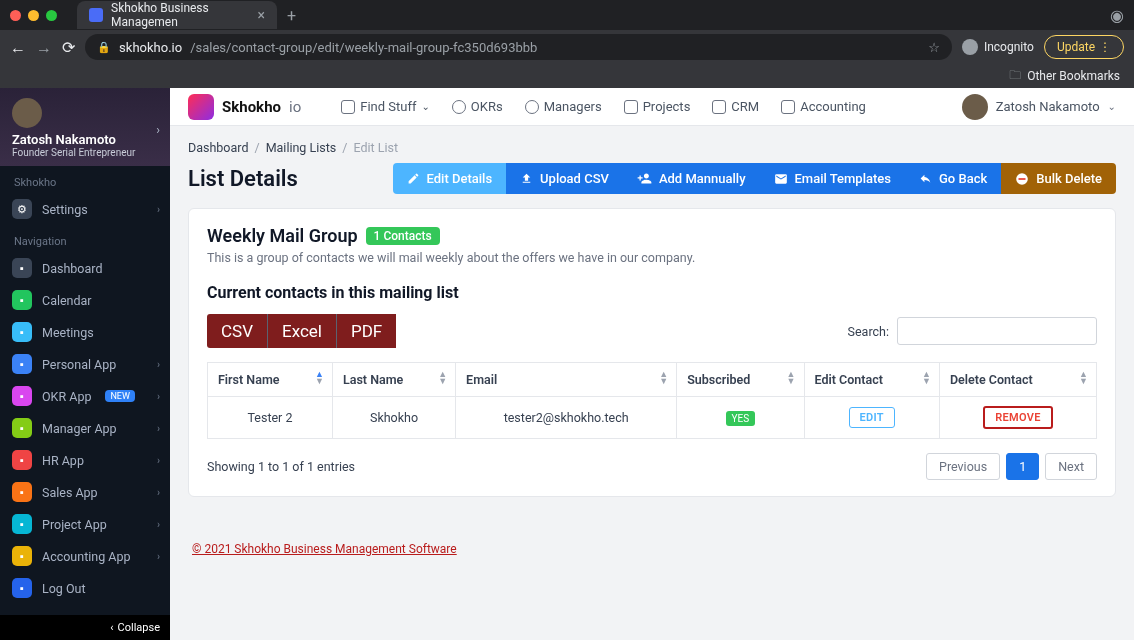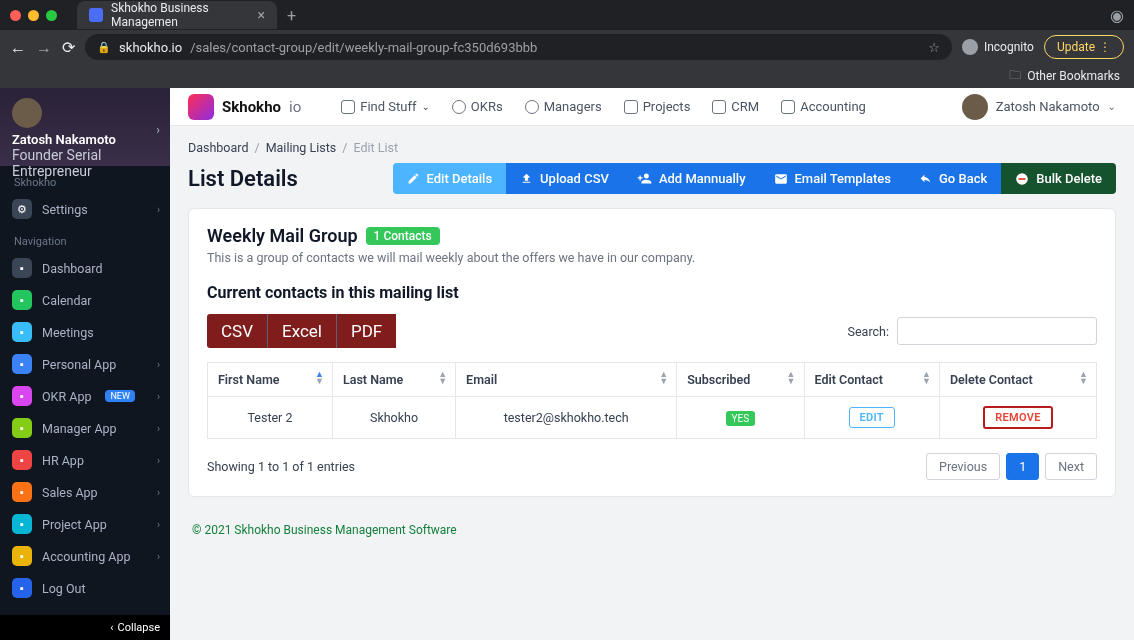--- a/index.html
+++ b/index.html
@@ -32,21 +32,21 @@
 .bookmark-bar .folder-icon { color: #9aa0a6; }
 
 
 .app { display: flex; height: 552px; background: #f2f3f5; }
 
 
 .sidebar { width: 170px; background: #0f1620; color: #a9b3c5; display: flex; flex-direction: column; font-size: 12.5px; position: relative; }
 .sidebar-hero { height: 78px; background: linear-gradient(180deg, #2a2238, #3a2e48); padding: 10px 12px; position: relative; }
 .avatar-sm { width: 30px; height: 30px; border-radius: 50%; background: #6b5c49; }
 .hero-name { color: #fff; font-weight: 600; font-size: 13px; margin-top: 4px; }
-.hero-sub { color: #c8ccd8; font-size: 14px; }
+.hero-sub { color: #c8ccd8; font-size: 10px; }
 .hero-chevron { position: absolute; right: 10px; top: 34px; color: #a9b3c5; }
 .sb-section { padding: 10px 14px 4px; color: #6b7688; font-size: 11px; }
 .sb-item { display: flex; align-items: center; gap: 10px; padding: 6px 12px; cursor: pointer; position: relative; }
 .sb-icon { width: 20px; height: 20px; border-radius: 5px; display: flex; align-items: center; justify-content: center; font-size: 11px; flex-shrink: 0; color: #fff; }
 .sb-chevron { position: absolute; right: 10px; color: #6b7688; font-size: 10px; }
 .badge-new { background: #2f81f7; border-radius: 4px; padding: 1px 5px; font-size: 9px; color: #fff; margin-left: 4px; }
 .collapse-strip { margin-top: auto; background: #000; color: #fff; font-size: 11px; padding: 6px 10px; text-align: right; display: flex; justify-content: flex-end; align-items: center; gap: 4px; }
 
 
 .main-col { flex: 1; display: flex; flex-direction: column; }
@@ -71,21 +71,21 @@
 .page-title { font-size: 22px; font-weight: 600; color: #111827; }
 .action-bar { display: flex; }
 .abtn { display: flex; align-items: center; gap: 7px; padding: 8px 14px; color: #fff; font-size: 13px; font-weight: 500; }
 .abtn:first-child { border-radius: 4px 0 0 4px; }
 .abtn:last-child { border-radius: 0 4px 4px 0; }
 .abtn.edit { background: #4db5ff; }
 .abtn.upload { background: #1a73e8; }
 .abtn.add { background: #1a73e8; }
 .abtn.tmpl { background: #1a73e8; }
 .abtn.back { background: #1a73e8; }
-.abtn.delete { background: #14532d; }
+.abtn.delete { background: #a16207; }
 .abtn svg { fill: currentColor; }
 
 .card { background: #fff; border: 1px solid #e5e7eb; border-radius: 6px; padding: 16px 18px; }
 .list-title { font-size: 18px; font-weight: 600; color: #111827; display: flex; align-items: center; gap: 8px; }
 .badge-green { background: #34c759; color: #fff; border-radius: 4px; padding: 2px 8px; font-size: 12px; font-weight: 500; }
 .list-desc { font-size: 12.5px; color: #6b7280; margin-top: 4px; }
 .sub-title { font-size: 16px; font-weight: 700; color: #111827; margin-top: 18px; }
 
 .export-row { display: flex; align-items: center; margin-top: 12px; }
 .exp-btn { background: #7f1d1d; color: #fff; border: none; padding: 7px 14px; font-size: 17px; }
@@ -106,21 +106,21 @@
 .row-btn { border-radius: 3px; padding: 3px 10px; font-size: 11px; font-weight: 600; background: #fff; letter-spacing: 0.3px; }
 .row-btn.edit { border: 1px solid #4db5ff; color: #4db5ff; }
 .row-btn.remove { border: 2px solid #b91c1c; color: #ea4335; }
 
 .table-foot { display: flex; align-items: center; margin-top: 14px; font-size: 12.5px; color: #374151; }
 .table-foot .spacer { flex: 1; }
 .pager { display: flex; gap: 6px; }
 .pg-btn { border: 1px solid #d1d5db; border-radius: 3px; padding: 5px 12px; background: #fff; color: #6b7280; font-size: 12.5px; }
 .pg-btn.num { background: #1a73e8; color: #fff; border-color: #1a73e8; }
 
-.footer { color: #15803d; font-size: 12px; margin-top: 26px; padding-left: 4px; }
+.footer { color: #b91c1c; font-size: 12px; margin-top: 45px; padding-left: 4px; text-decoration: underline; }
 </style>
 </head>
 <body>
 
 <div class="browser-top">
   <div class="traffic-lights">
     <span class="tl red"></span>
     <span class="tl yellow"></span>
     <span class="tl green"></span>
   </div>

